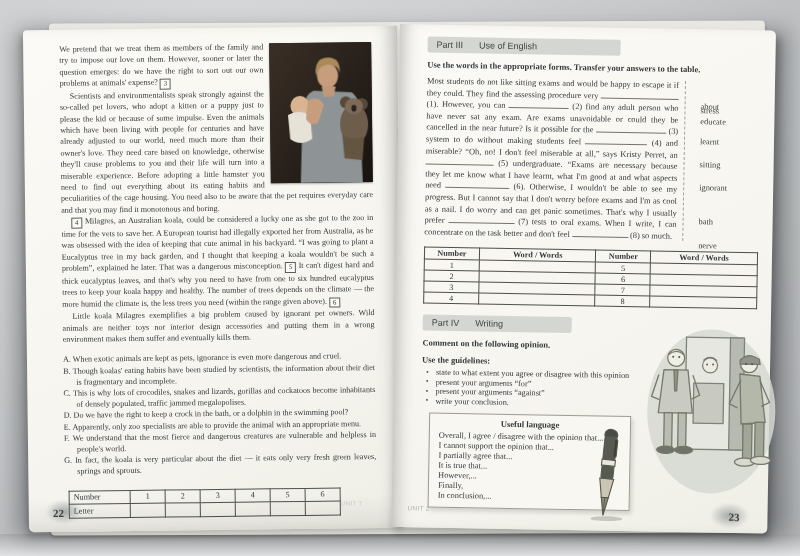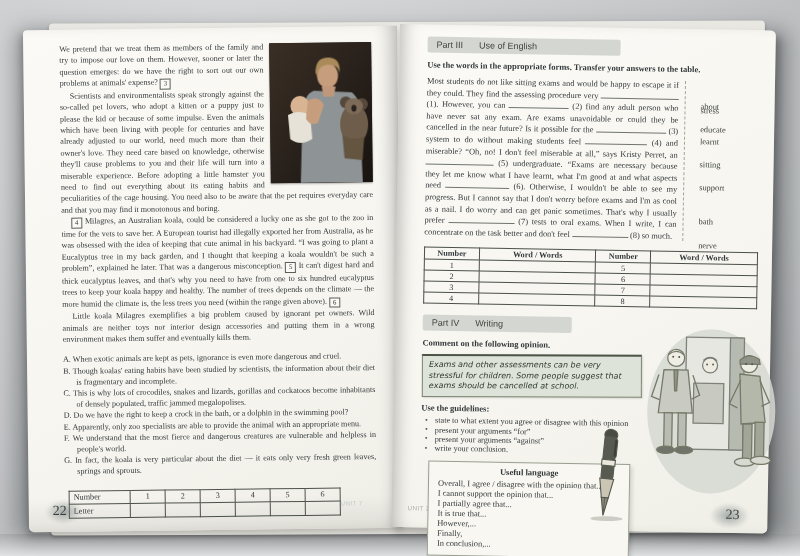--- a/index.html
+++ b/index.html
@@ -34,21 +34,21 @@
   .nbox{display:inline-block;width:9px;height:8.6px;line-height:8.6px;border:1px solid #5a5f5a;
         font-size:6.8px;text-align:center;vertical-align:-1px;background:#fbfaf5;text-indent:0;}
   .options{margin-top:9px;}
   .opt{font-size:8.1px;line-height:11.2px;text-align:justify;padding-left:13px;text-indent:-13px;margin:0;}
   .anstable{border-collapse:collapse;margin:13px 0 0 4px;}
   .anstable td{border:1px solid #4d524d;font-size:8.2px;height:12.5px;text-align:center;padding:0;}
   .anstable td.lbl{width:56px;text-align:left;padding-left:4px;}
   .anstable td.num{width:34px;}
   .blot{position:absolute;background:radial-gradient(ellipse,rgba(100,112,110,.55),rgba(100,112,110,0) 70%);
         filter:blur(1px);}
-  .pagenum{position:absolute;font-weight:normal;font-size:14px;color:#3c4143;}
+  .pagenum{position:absolute;font-weight:bold;font-size:11px;color:#3c4143;}
   .unitlbl{position:absolute;font-family:"Liberation Sans",sans-serif;font-size:6.3px;letter-spacing:.4px;}
 
   
   .rp-content{position:absolute;left:28px;top:12px;width:334px;}
   .partbar{display:flex;gap:16px;align-items:center;background:#d4d7d1;border-radius:2px;
            width:184px;padding:3px 0 3px 9px;font-family:"Liberation Sans",sans-serif;
            font-size:9px;color:#3f443e;}
   .partbar.small{width:140px;}
   .bold-instr{font-weight:bold;font-size:8.5px;margin-top:7px;}
   .cloze-wrap{position:relative;margin-top:6px;}
@@ -170,24 +170,24 @@
           <span>Part III</span>
           <span>Use of English</span>
         </div>
         <div class="bold-instr">Use the words in the appropriate forms. Transfer your answers to the table.</div>
 
         <div class="cloze-wrap">
           <div class="cloze"><span>Most students do not like sitting exams and would be happy to escape it if they could. They find the assessing procedure very </span><span class="blank" style="width:78px"></span> <span>(1).</span><span> However, you can </span><span class="blank" style="width:60px"></span> <span>(2)</span><span> find any adult person who have never sat any exam. Are exams unavoidable or could they be cancelled in the near future? Is it possible for the </span><span class="blank" style="width:70px"></span> <span>(3)</span><span> system to do without making students feel </span><span class="blank" style="width:62px"></span> <span>(4)</span><span> and miserable? “Oh, no! I don't feel miserable at all,” says Kristy Perret, an </span><span class="blank" style="width:68px"></span> <span>(5)</span><span> undergraduate. “Exams are necessary because they let me know what I have learnt, what I'm good at and what aspects need </span><span class="blank" style="width:64px"></span> <span>(6).</span><span> Otherwise, I wouldn't be able to see my progress. But I cannot say that I don't worry before exams and I'm as cool as a nail. I do worry and can get panic sometimes. That's why I usually prefer </span><span class="blank" style="width:66px"></span> <span>(7)</span><span> tests to oral exams. When I write, I can concentrate on the task better and don't feel </span><span class="blank" style="width:56px"></span> <span>(8)</span><span> so much.</span></div>
           <div class="words-col">
             <span class="word" style="top:25px">stress</span>
             <span class="word" style="top:21px">about</span>
-            <span class="word" style="top:44px">educate</span>
+            <span class="word" style="top:36px">educate</span>
             <span class="word" style="top:56px">learnt</span>
             <span class="word" style="top:79px">sitting</span>
-            <span class="word" style="top:102px">support</span>
+            <span class="word" style="top:102px">ignorant</span>
             <span class="word" style="top:136px">bath</span>
             <span class="word" style="top:160px">nerve</span>
           </div>
         </div>
 
         <table class="p3table">
           <tbody>
               <tr class="hdr">
             <td class="c1">Number</td>
             <td class="c2">Word / Words</td>
@@ -220,21 +220,20 @@
           </tr>
         </tbody>
           </table>
 
         <div class="partbar small" style="margin-top:11px">
           <span>Part IV</span>
           <span>Writing</span>
         </div>
         <div class="bold-instr">Comment on the following opinion.</div>
 
-        <div class="opinion-box">Exams and other assessments can be very stressful for children. Some people suggest that exams should be cancelled at school.</div>
 
         <div class="guide-title">Use the guidelines:</div>
         <ul class="guides">
           <li>state to what extent you agree or disagree with this opinion</li>
           <li>present your arguments “for”</li>
           <li>present your arguments “against”</li>
           <li>write your conclusion.</li>
         </ul>
 
         <div class="useful-box">

